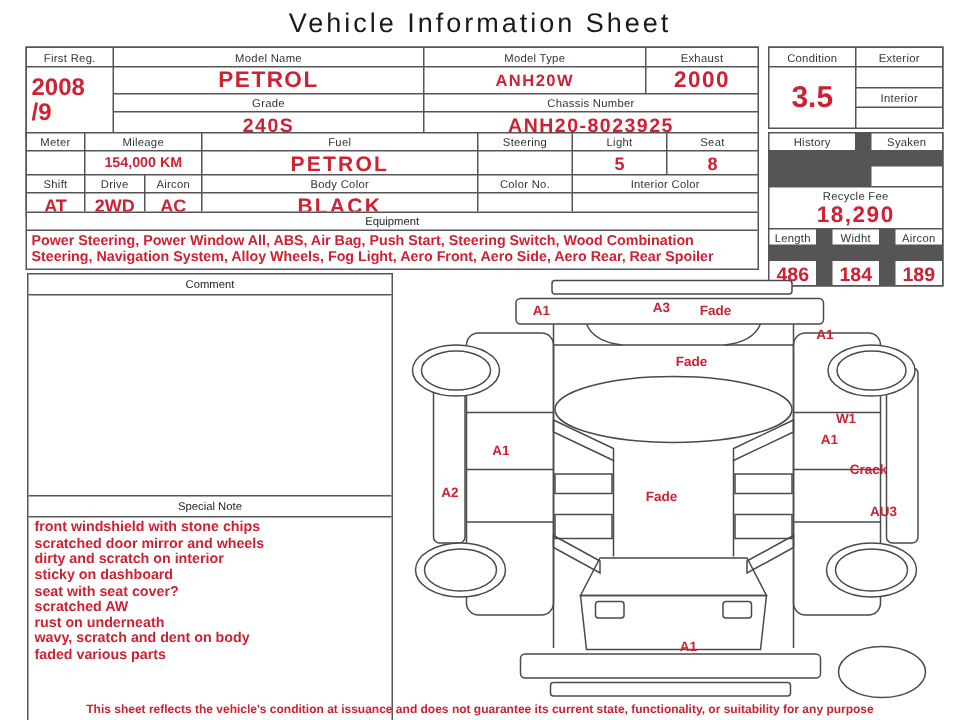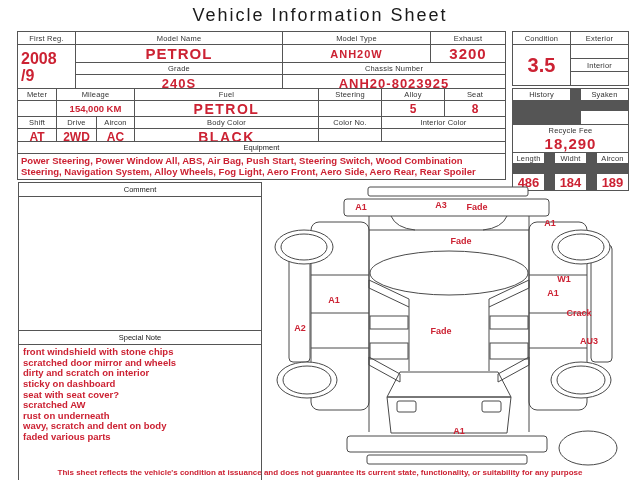--- a/index.html
+++ b/index.html
@@ -65,33 +65,33 @@
     <div class="c hdr">First Reg.</div>
     <div class="c hdr">Model Name</div>
     <div class="c hdr">Model Type</div>
     <div class="c hdr">Exhaust</div>
     <div class="c val firstreg">
       <span>2008</span>
       <span>/9</span>
     </div>
     <div class="c val" style="font-size:15px;letter-spacing:1px;">PETROL</div>
     <div class="c val" style="font-size:11px;letter-spacing:1px;">ANH20W</div>
-    <div class="c val" style="font-size:15px;letter-spacing:1px;">3200</div>
+    <div class="c val" style="font-size:15px;letter-spacing:1px;">2000</div>
     <div class="c hdr" style="grid-column:2;">Grade</div>
     <div class="c hdr" style="grid-column:3/5;">Chassis Number</div>
     <div class="c val" style="grid-column:2;font-size:13px;letter-spacing:1px;">240S</div>
     <div class="c val" style="grid-column:3/5;font-size:13px;letter-spacing:1px;">ANH20-8023925</div>
   </div>
 
   <div id="table2" class="abs tbl">
     <div class="c hdr">Meter</div>
     <div class="c hdr" style="grid-column:2/4;">Mileage</div>
     <div class="c hdr">Fuel</div>
     <div class="c hdr">Steering</div>
-    <div class="c hdr">Alloy</div>
+    <div class="c hdr">Light</div>
     <div class="c hdr">Seat</div>
     <div class="c val"></div>
     <div class="c val" style="grid-column:2/4;font-size:9.5px;">154,000 KM</div>
     <div class="c val" style="font-size:14px;letter-spacing:1.5px;">PETROL</div>
     <div class="c val"></div>
     <div class="c val" style="font-size:12px;">5</div>
     <div class="c val" style="font-size:12px;">8</div>
     <div class="c hdr">Shift</div>
     <div class="c hdr">Drive</div>
     <div class="c hdr">Aircon</div>

